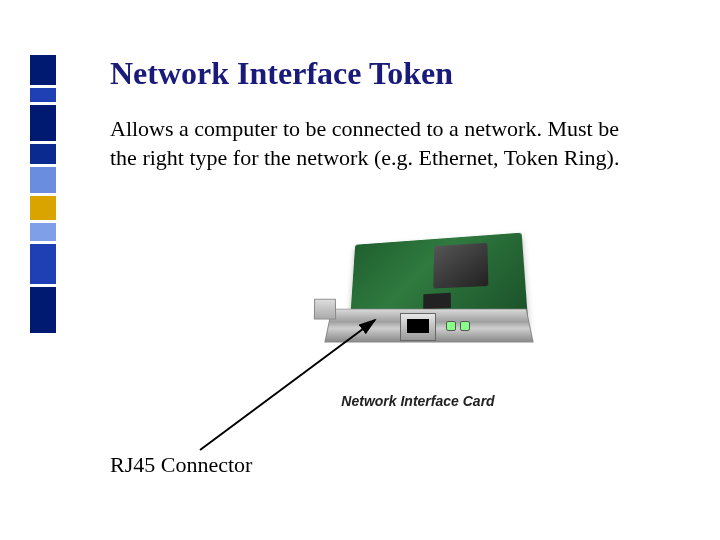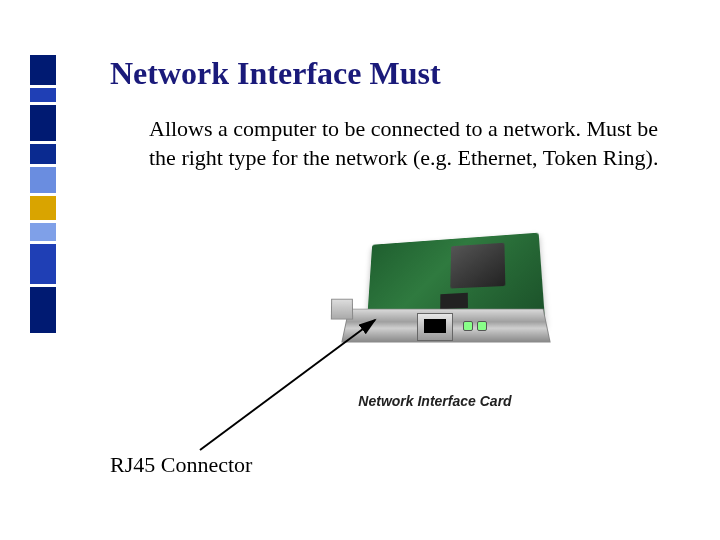--- a/index.html
+++ b/index.html
@@ -36,25 +36,24 @@
     color: #1a1a7a;
   }
   .body-text {
     position: absolute;
     left: 110px;
     top: 115px;
     width: 540px;
     font-size: 22px;
     line-height: 1.3;
     color: #000;
-    margin-left: 39px;
   }
   .nic-figure {
     position: absolute;
-    left: 305px;
+    left: 288px;
     top: 225px;
     width: 260px;
     height: 190px;
     background: #ffffff;
   }
   .nic-card {
     position: absolute;
     left: 40px;
     top: 10px;
     width: 200px;
@@ -188,21 +187,21 @@
       <div class="block" style="background: rgb(31, 63, 181); height: 14px;"></div>
       <div class="block" style="background: rgb(0, 26, 114); height: 36px;"></div>
       <div class="block" style="background: rgb(10, 42, 144); height: 20px;"></div>
       <div class="block" style="background: rgb(106, 141, 224); height: 26px;"></div>
       <div class="block" style="background: rgb(217, 164, 0); height: 24px;"></div>
       <div class="block" style="background: rgb(127, 160, 232); height: 18px;"></div>
       <div class="block" style="background: rgb(31, 63, 181); height: 40px;"></div>
       <div class="block" style="background: rgb(0, 26, 114); height: 46px;"></div>
     </div>
 
-  <div class="title">Network Interface Must</div>
+  <div class="title">Network Interface Token</div>
 
   <div class="body-text">Allows a computer to be connected to a network. Must be the right type for the network (e.g. Ethernet, Token Ring).</div>
 
   <div class="nic-figure">
     <div class="nic-card">
       <div class="pcb"></div>
       <div class="chip-large"></div>
       <div class="chip-small"></div>
       <div class="edge"></div>
       <div class="bracket"></div>

